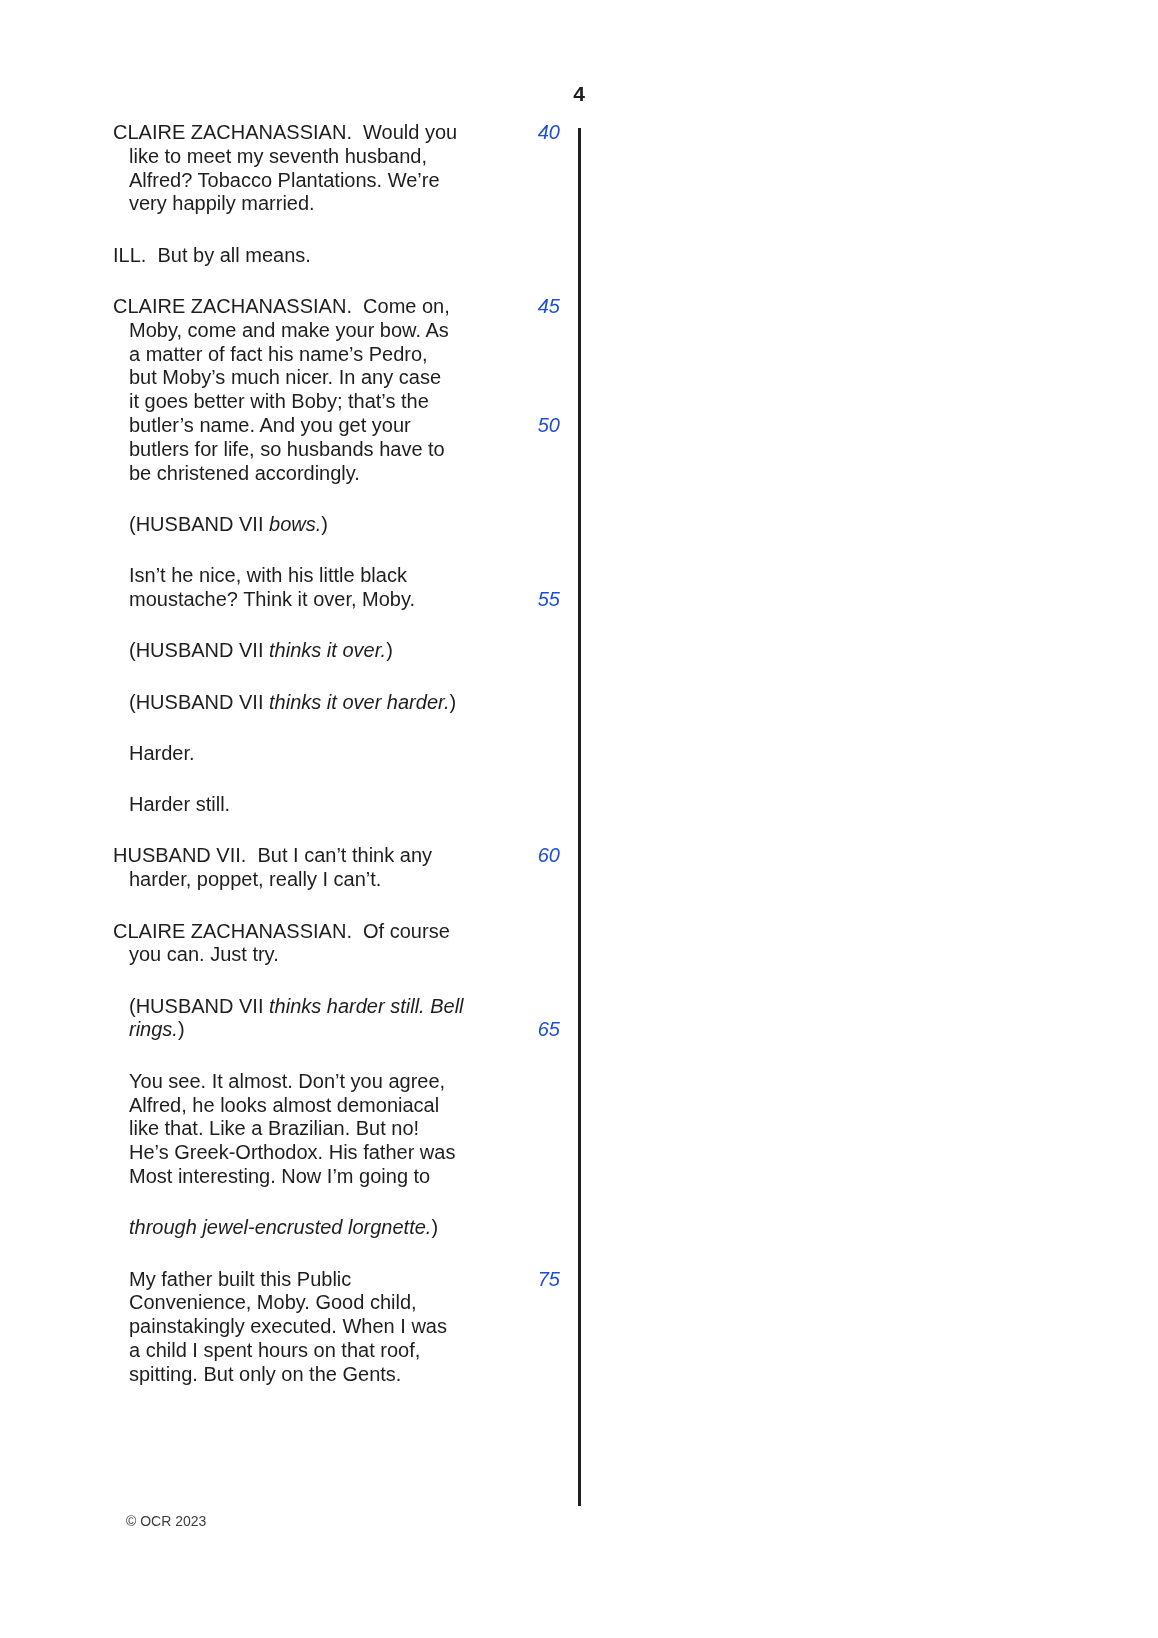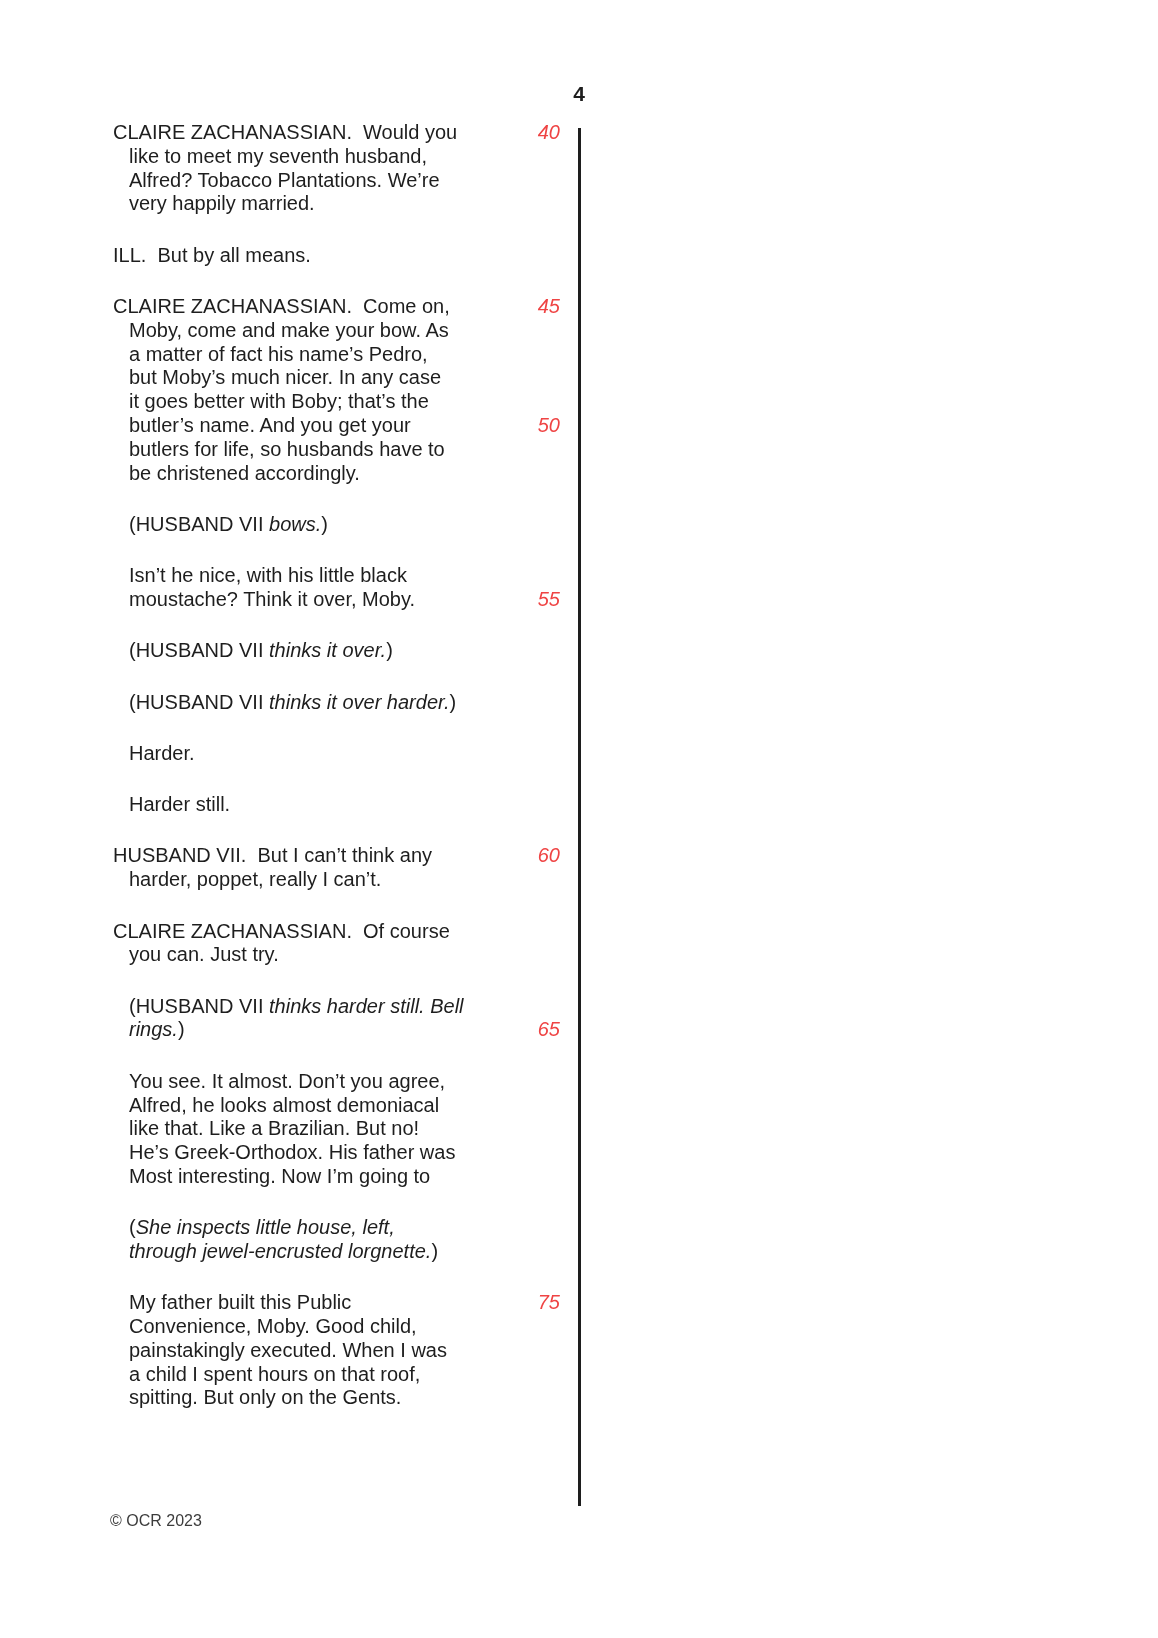--- a/index.html
+++ b/index.html
@@ -59,27 +59,27 @@
   }
   .it {
     font-style: italic;
   }
   .lineno {
     position: absolute;
     right: 0;
     top: 0;
     font-style: italic;
     font-size: 20px;
-    color: #ef4444;
+    color: #1d4ed8;
   }
   .footer {
     position: absolute;
-    left: 110px;
+    left: 126px;
     top: 1513px;
-    font-size: 16px;
+    font-size: 14px;
     line-height: 16px;
     color: #3c3c3c;
   }
 </style>
 </head>
 <body>
 
 <div class="page">
   <div class="page-number">4</div>
 
@@ -137,21 +137,20 @@
         <div class="line"><span class="it">rings.</span><span>)</span><span class="lineno">65</span></div>
       </div>
       <div class="para">
         <div class="line"><span>You see. It almost. Don’t you agree,</span></div>
         <div class="line"><span>Alfred, he looks almost demoniacal</span></div>
         <div class="line"><span>like that. Like a Brazilian. But no!</span></div>
         <div class="line"><span>He’s Greek-Orthodox. His father was</span></div>
         <div class="line"><span>Most interesting. Now I’m going to</span></div>
       </div>
       <div class="para">
-        <div class="line"><span>(</span><span class="it">She inspects little house, left,</span></div>
         <div class="line"><span class="it">through jewel-encrusted lorgnette.</span><span>)</span></div>
       </div>
       <div class="para">
         <div class="line"><span>My father built this Public</span><span class="lineno">75</span></div>
         <div class="line"><span>Convenience, Moby. Good child,</span></div>
         <div class="line"><span>painstakingly executed. When I was</span></div>
         <div class="line"><span>a child I spent hours on that roof,</span></div>
         <div class="line"><span>spitting. But only on the Gents.</span></div>
       </div>
     </div>

